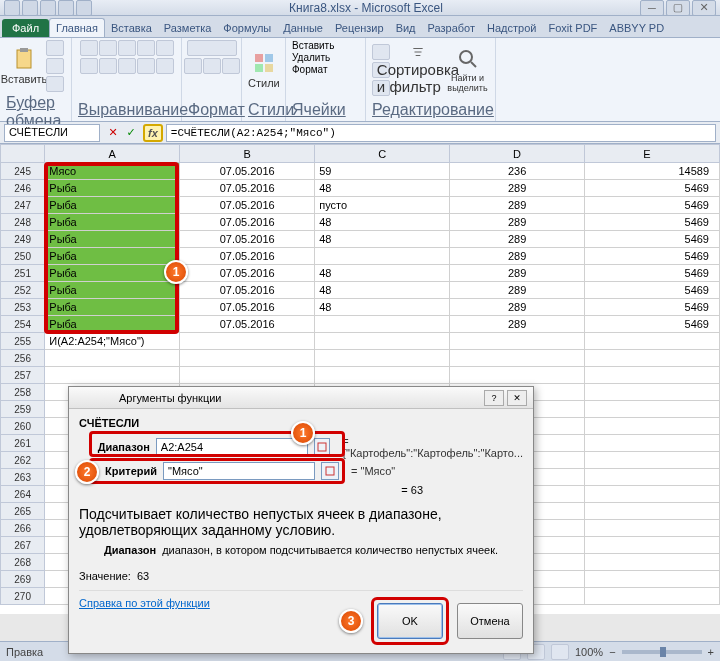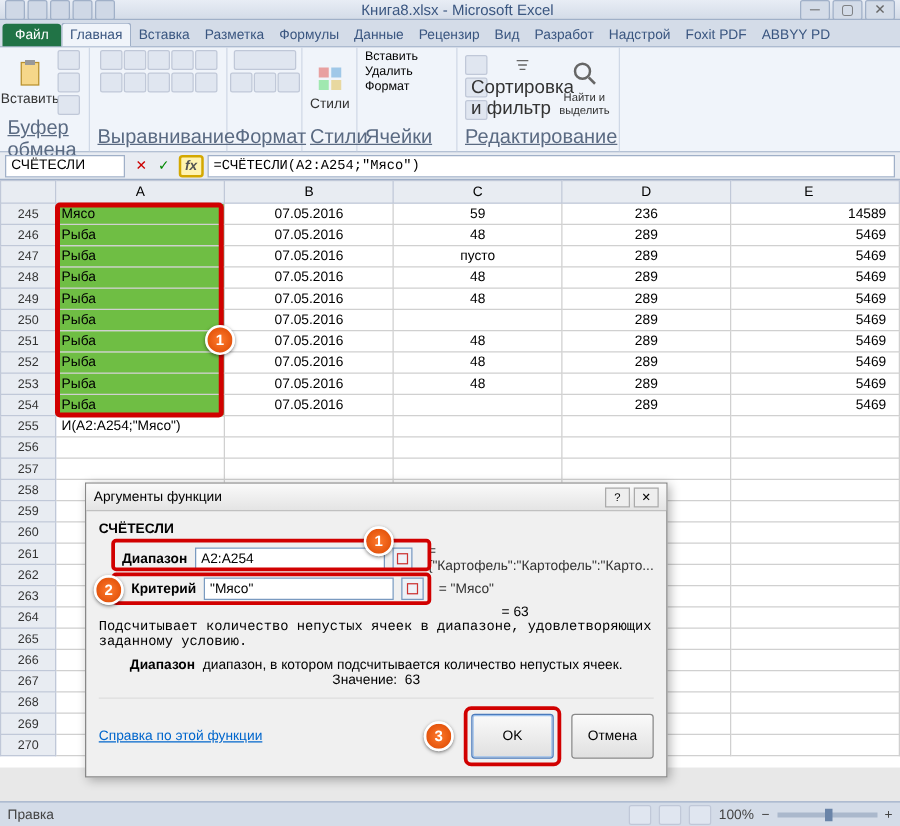--- a/index.html
+++ b/index.html
@@ -41,45 +41,45 @@
 .formula-input { flex: 1; height: 18px; background: #fff; border: 1px solid #a0b0c8; padding: 1px 4px; margin-right: 4px; }
 .formula-input span { font-family: "Courier New", monospace; }
 
 
 .grid-area { position: relative; background: #fff; height: 470px; overflow: hidden; }
 .grid { border-collapse: collapse; width: 100%; }
 .row-head { width: 44px; background: #e8ecf2; border: 1px solid #c0c8d8; text-align: center; font-size: 10px; color: #333; }
 .cell { border: 1px solid #d0d0d0; height: 17px; padding: 0 4px; font-size: 11px; }
 .col-a { width: 134px; }
 .col-b { width: 134px; text-align: center; }
-.col-c { width: 134px; text-align: center; }
+.col-c { width: 134px; }
 .col-d { width: 134px; text-align: center; }
 .col-e { width: 134px; text-align: right; padding-right: 10px; }
 .col-head { background: #e8ecf2; border: 1px solid #c0c8d8; text-align: center; font-size: 11px; height: 18px; }
 .sel-range { background: #6fbe44; }
 .marching { outline: 2px solid #d10000; outline-offset: -1px; }
 .callout-badge { position: absolute; width: 24px; height: 24px; background: radial-gradient(#ff7a2d,#d94500); border: 2px solid #fff; border-radius: 50%; box-shadow: 0 1px 3px rgba(0,0,0,.5); color: #fff; font-weight: bold; display: flex; align-items: center; justify-content: center; font-size: 12px; z-index: 50; }
 
 
 .dialog { position: absolute; left: 68px; top: 386px; width: 466px; background: #f0f0f0; border: 1px solid #888; box-shadow: 2px 2px 8px rgba(0,0,0,.3); z-index: 40; }
 .dlg-title { height: 22px; background: linear-gradient(#fafafa,#e4e4e4); border-bottom: 1px solid #c0c0c0; display: flex; align-items: center; padding: 0 6px; font-size: 11px; }
-.dlg-title-txt { flex: 1; }
+.dlg-title-txt { flex: 1; margin-left: 44px; }
 .dlg-close { width: 20px; height: 16px; border: 1px solid #aaa; background: #eee; display: flex; align-items: center; justify-content: center; margin-left: 3px; font-size: 9px; }
 .dlg-body { padding: 8px 10px; }
 .dlg-fn { font-size: 11px; font-weight: bold; margin-bottom: 6px; }
 .arg-row { display: flex; align-items: center; gap: 6px; margin: 3px 0; position: relative; }
 .arg-label { width: 78px; text-align: right; font-weight: bold; }
 .arg-input { flex: 0 0 150px; height: 18px; background: #fff; border: 1px solid #7a9ac0; padding: 1px 4px; font-size: 11px; }
 .arg-ref { width: 18px; height: 18px; border: 1px solid #7a9ac0; background: #eef2f8; display: flex; align-items: center; justify-content: center; }
 .arg-result { font-size: 11px; color: #333; margin-left: 6px; }
 .arg-outline { position: absolute; border: 3px solid #d10000; border-radius: 4px; pointer-events: none; }
-.dlg-desc { font-size: 11px; font-family: Liberation Mono, monospace; }
+.dlg-desc { margin-top: 10px; font-size: 14px; }
 .dlg-desc2 { margin-top: 6px; text-align: center; font-size: 11px; }
-.dlg-value { font-size: 11px; text-align: center; }
-.dlg-bottom { display: flex; align-items: center; margin-top: 8px; padding-top: 6px; border-top: 1px solid #ddd; }
+.dlg-value { margin-top: 14px; font-size: 11px; }
+.dlg-bottom { display: flex; align-items: flex-start; margin-top: 8px; padding-top: 6px; border-top: 1px solid #ddd; }
 .dlg-help { color: #0066cc; text-decoration: underline; cursor: pointer; }
 .dlg-btns { margin-left: auto; display: flex; gap: 8px; align-items: center; }
 .dlg-btn { width: 66px; height: 36px; background: linear-gradient(#fafafa,#e0e0e0); border: 1px solid #888; border-radius: 3px; font-size: 11px; }
 .dlg-btn.ok { border: 1px solid #4a7abc; box-shadow: 0 0 0 1px #9cc0eb inset; }
 .ok-outline { border: 3px solid #d10000; border-radius: 6px; padding: 3px; }
 
 
 .statusbar { position: absolute; bottom: 0; left: 0; right: 0; height: 20px; background: #d4dce8; border-top: 1px solid #a0b0c8; display: flex; align-items: center; padding: 0 6px; font-size: 10px; color: #444; }
 .sb-right { margin-left: auto; display: flex; align-items: center; gap: 6px; }
 .zoom-slider { width: 80px; height: 4px; background: #aab8cc; position: relative; }

